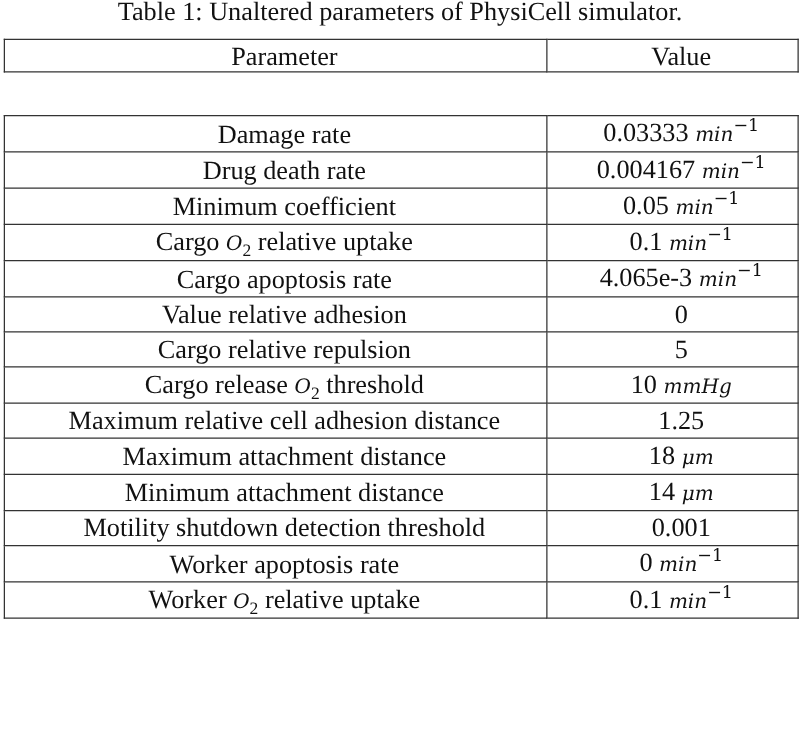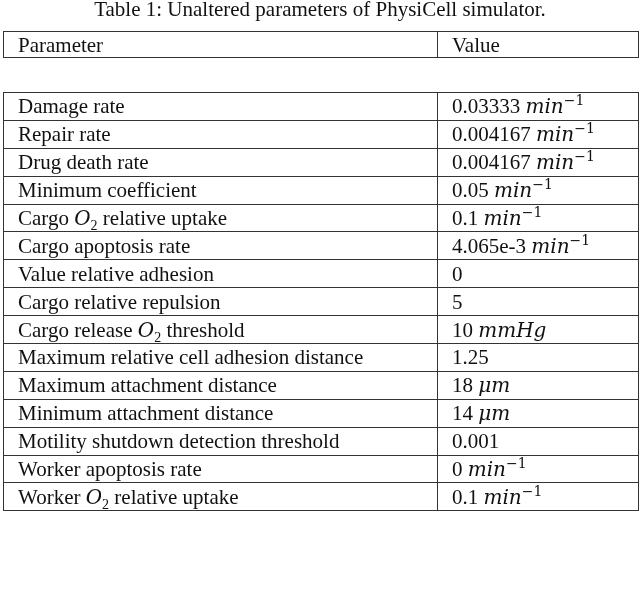--- a/index.html
+++ b/index.html
@@ -15,28 +15,29 @@
   table {
     position: absolute; left: 3px; width: 635px;
     border-collapse: collapse; table-layout: fixed;
     font-size: 21px;
   }
   td {
     border: 1.5px solid #333;
     padding: 0 0 0 14px;
     white-space: nowrap; overflow: hidden;
     vertical-align: middle;
+    text-align: center;
   }
   col.c1 { width: 434px; }
   col.c2 { width: 201px; }
   .hdr { top: 31px; }
   .hdr td { height: 25px; line-height: 24px; }
   .body-table { top: 92px; }
   .body-table td { height: 26.9px; line-height: 26px; }
-  .math { font-style: italic; font-family: "DejaVu Serif", "Liberation Serif", serif; font-size: 20px; }
+  .math { font-style: italic; font-family: "DejaVu Serif", "Liberation Serif", serif; font-size: 16px; }
   sup { font-size: 14px; vertical-align: 8px; line-height: 0; font-style: normal; font-family: "DejaVu Serif", serif; }
   sub { font-size: 14px; vertical-align: -5px; line-height: 0; font-style: normal; }
   .val-cell { padding-left: 14px; }
 </style>
 </head>
 <body>
 
 <div class="caption">Table 1: Unaltered parameters of PhysiCell simulator.</div>
 
 <table class="hdr">
@@ -54,24 +55,20 @@
 
 <table class="body-table">
   <colgroup>
       <col class="c1">
       <col class="c2">
     </colgroup>
   <tbody id="rows">
       <tr>
         <td><span>Damage rate</span></td>
         <td class="val-cell"><span>0.03333</span> <span class="math">min</span><sup>−1</sup></td>
-      </tr>
-      <tr>
-        <td><span>Repair rate</span></td>
-        <td class="val-cell"><span>0.004167</span> <span class="math">min</span><sup>−1</sup></td>
       </tr>
       <tr>
         <td><span>Drug death rate</span></td>
         <td class="val-cell"><span>0.004167</span> <span class="math">min</span><sup>−1</sup></td>
       </tr>
       <tr>
         <td><span>Minimum coefficient</span></td>
         <td class="val-cell"><span>0.05</span> <span class="math">min</span><sup>−1</sup></td>
       </tr>
       <tr>

